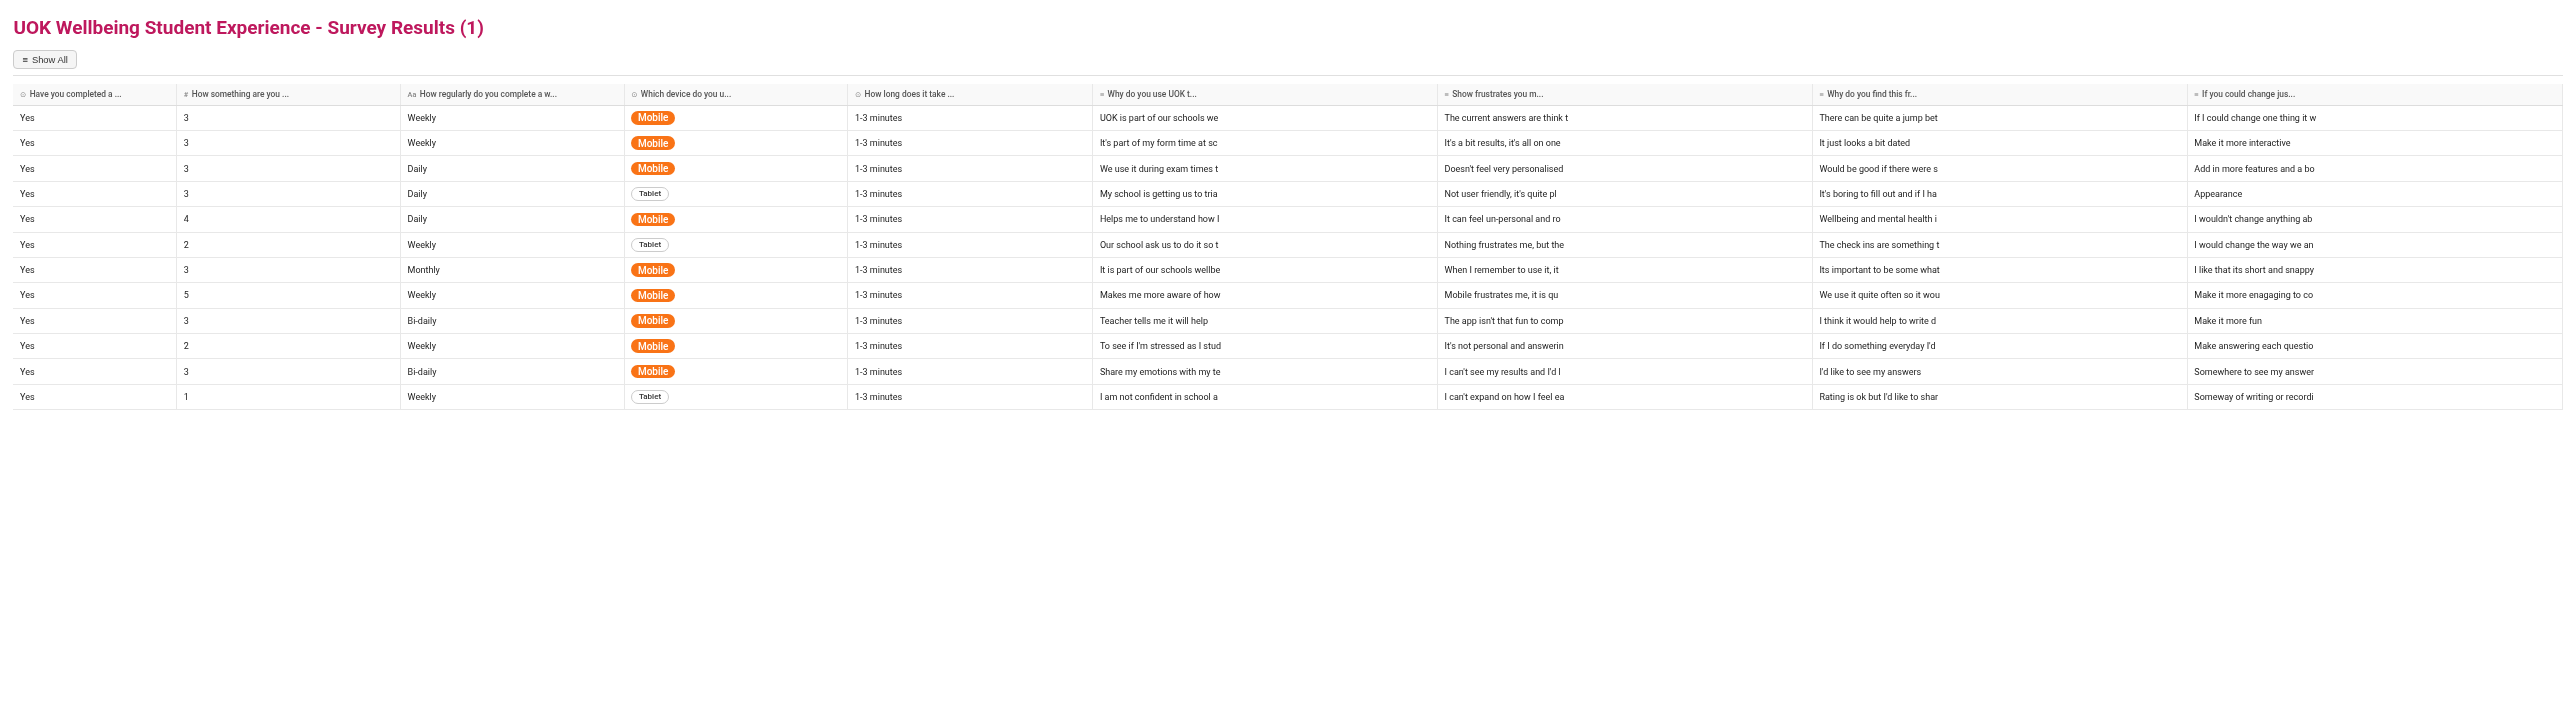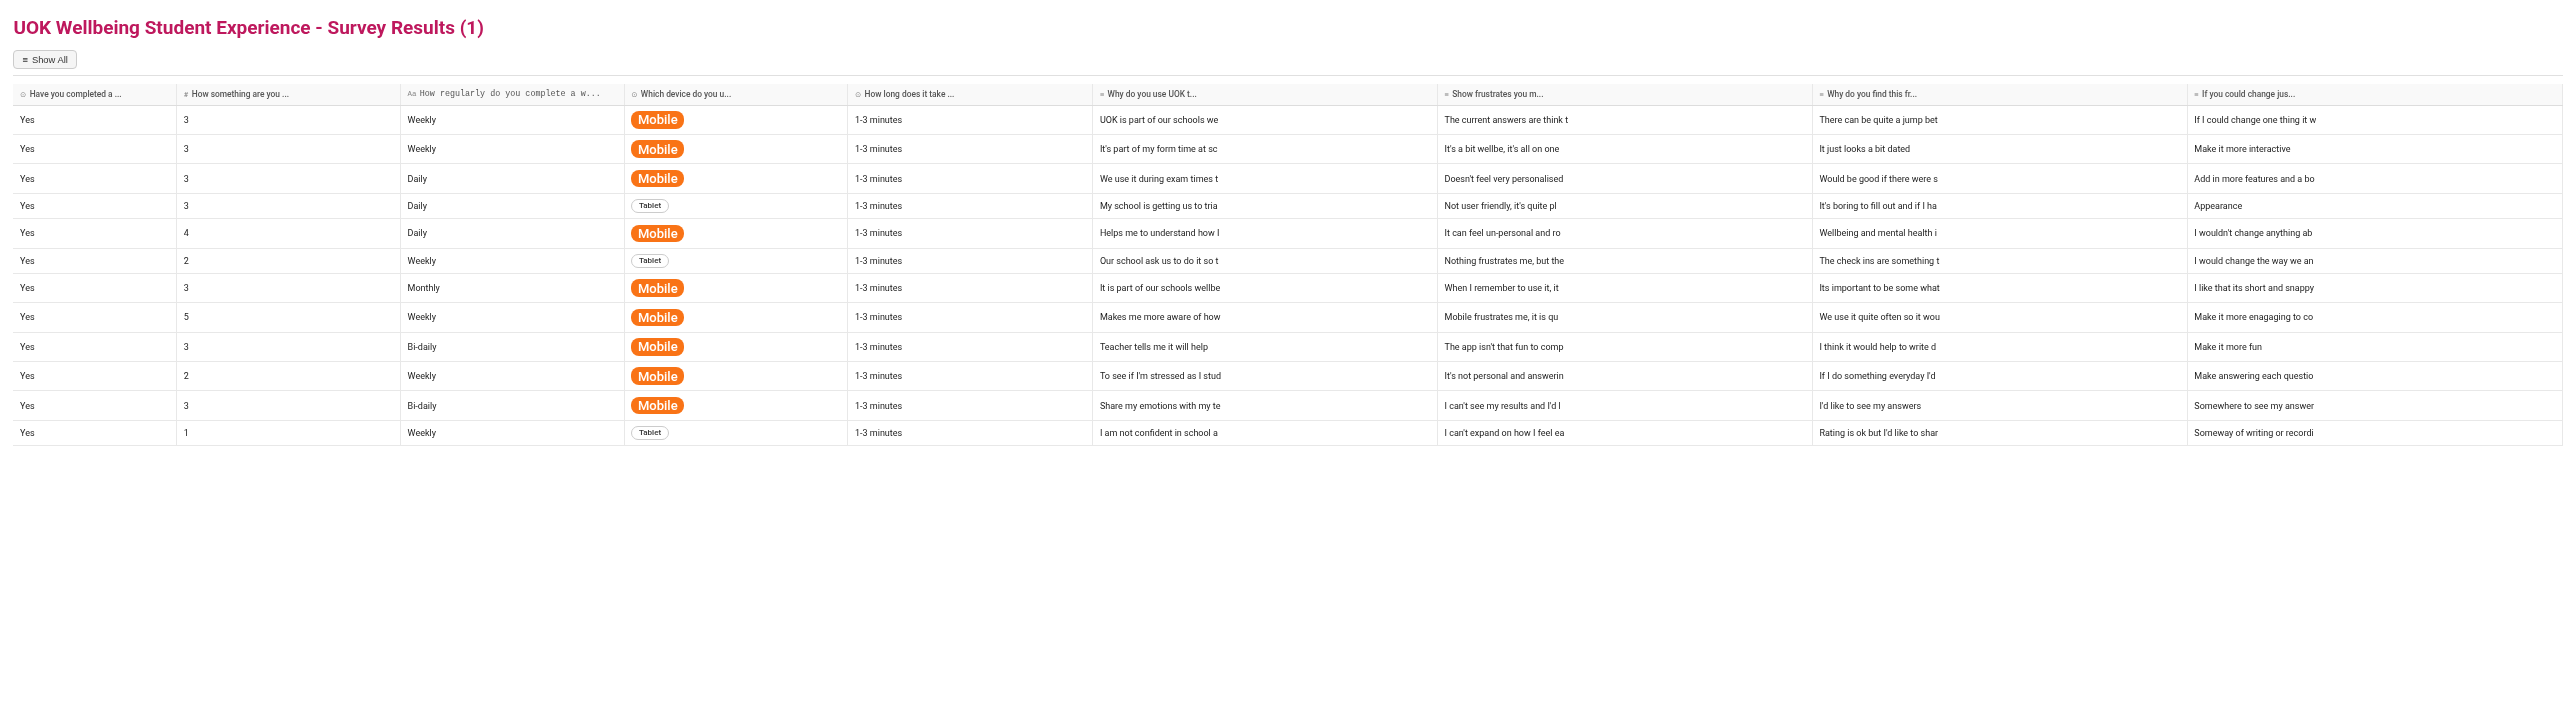--- a/index.html
+++ b/index.html
@@ -86,38 +86,38 @@
       overflow: hidden;
       text-overflow: ellipsis;
       vertical-align: middle;
     }
     .badge-mobile {
       display: inline-block;
       background: #f97316;
       color: #fff;
       padding: 1.3px 6.7px;
       border-radius: 8px;
-      font-size: 13px;
+      font-size: 10px;
       font-weight: 500;
     }
     .badge-tablet {
       display: inline-block;
       background: transparent;
       color: #333;
       padding: 1.3px 6.7px;
       border-radius: 8px;
       font-size: 8px;
       font-weight: 500;
       border: 0.7px solid #ccc;
       text-align: right;
     }
     
     .col-completed { width: 54px; }
     .col-satisfied { width: 74px; }
-    .col-regularly { width: 74px; font-family: Liberation Mono, monospace; }
+    .col-regularly { width: 74px; }
     .col-device    { width: 74px; }
     .col-howlong   { width: 81px; }
     .col-why       { width: 114px; }
     .col-frustrate { width: 124px; }
     .col-find      { width: 124px; }
     .col-change    { width: 124px; }
   </style>
 </head>
 <body>
 
@@ -203,21 +203,21 @@
             <td>There can be quite a jump bet</td>
             <td>If I could change one thing it w</td>
           </tr>
           <tr>
             <td>Yes</td>
             <td>3</td>
             <td>Weekly</td>
             <td><span class="badge-mobile">Mobile</span></td>
             <td>1-3 minutes</td>
             <td>It's part of my form time at sc</td>
-            <td>It's a bit wellbe, it's all on one</td>
+            <td>It's a bit results, it's all on one</td>
             <td>It just looks a bit dated</td>
             <td>Make it more interactive</td>
           </tr>
           <tr>
             <td>Yes</td>
             <td>3</td>
             <td>Daily</td>
             <td><span class="badge-mobile">Mobile</span></td>
             <td>1-3 minutes</td>
             <td>We use it during exam times t</td>

